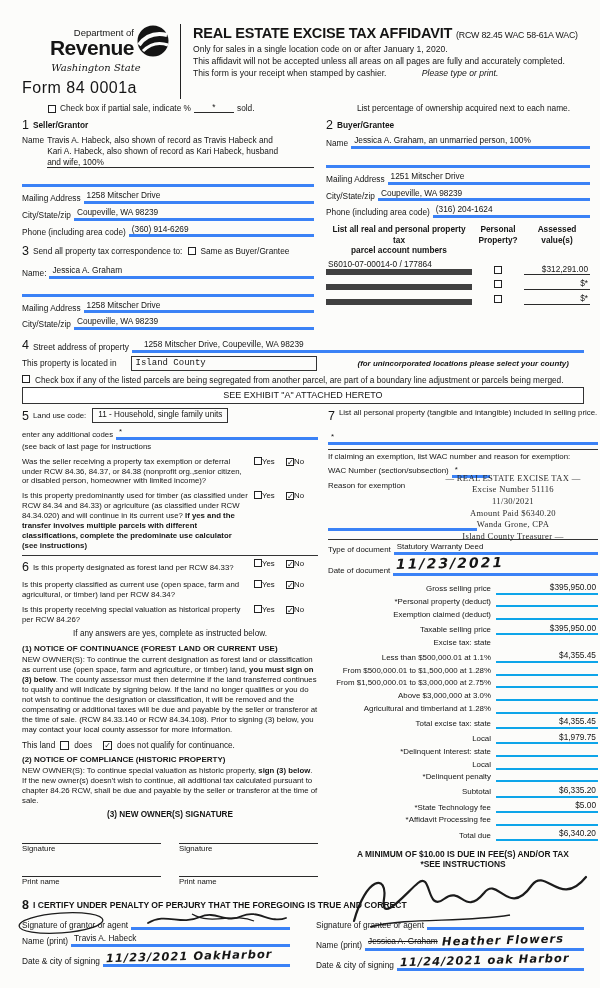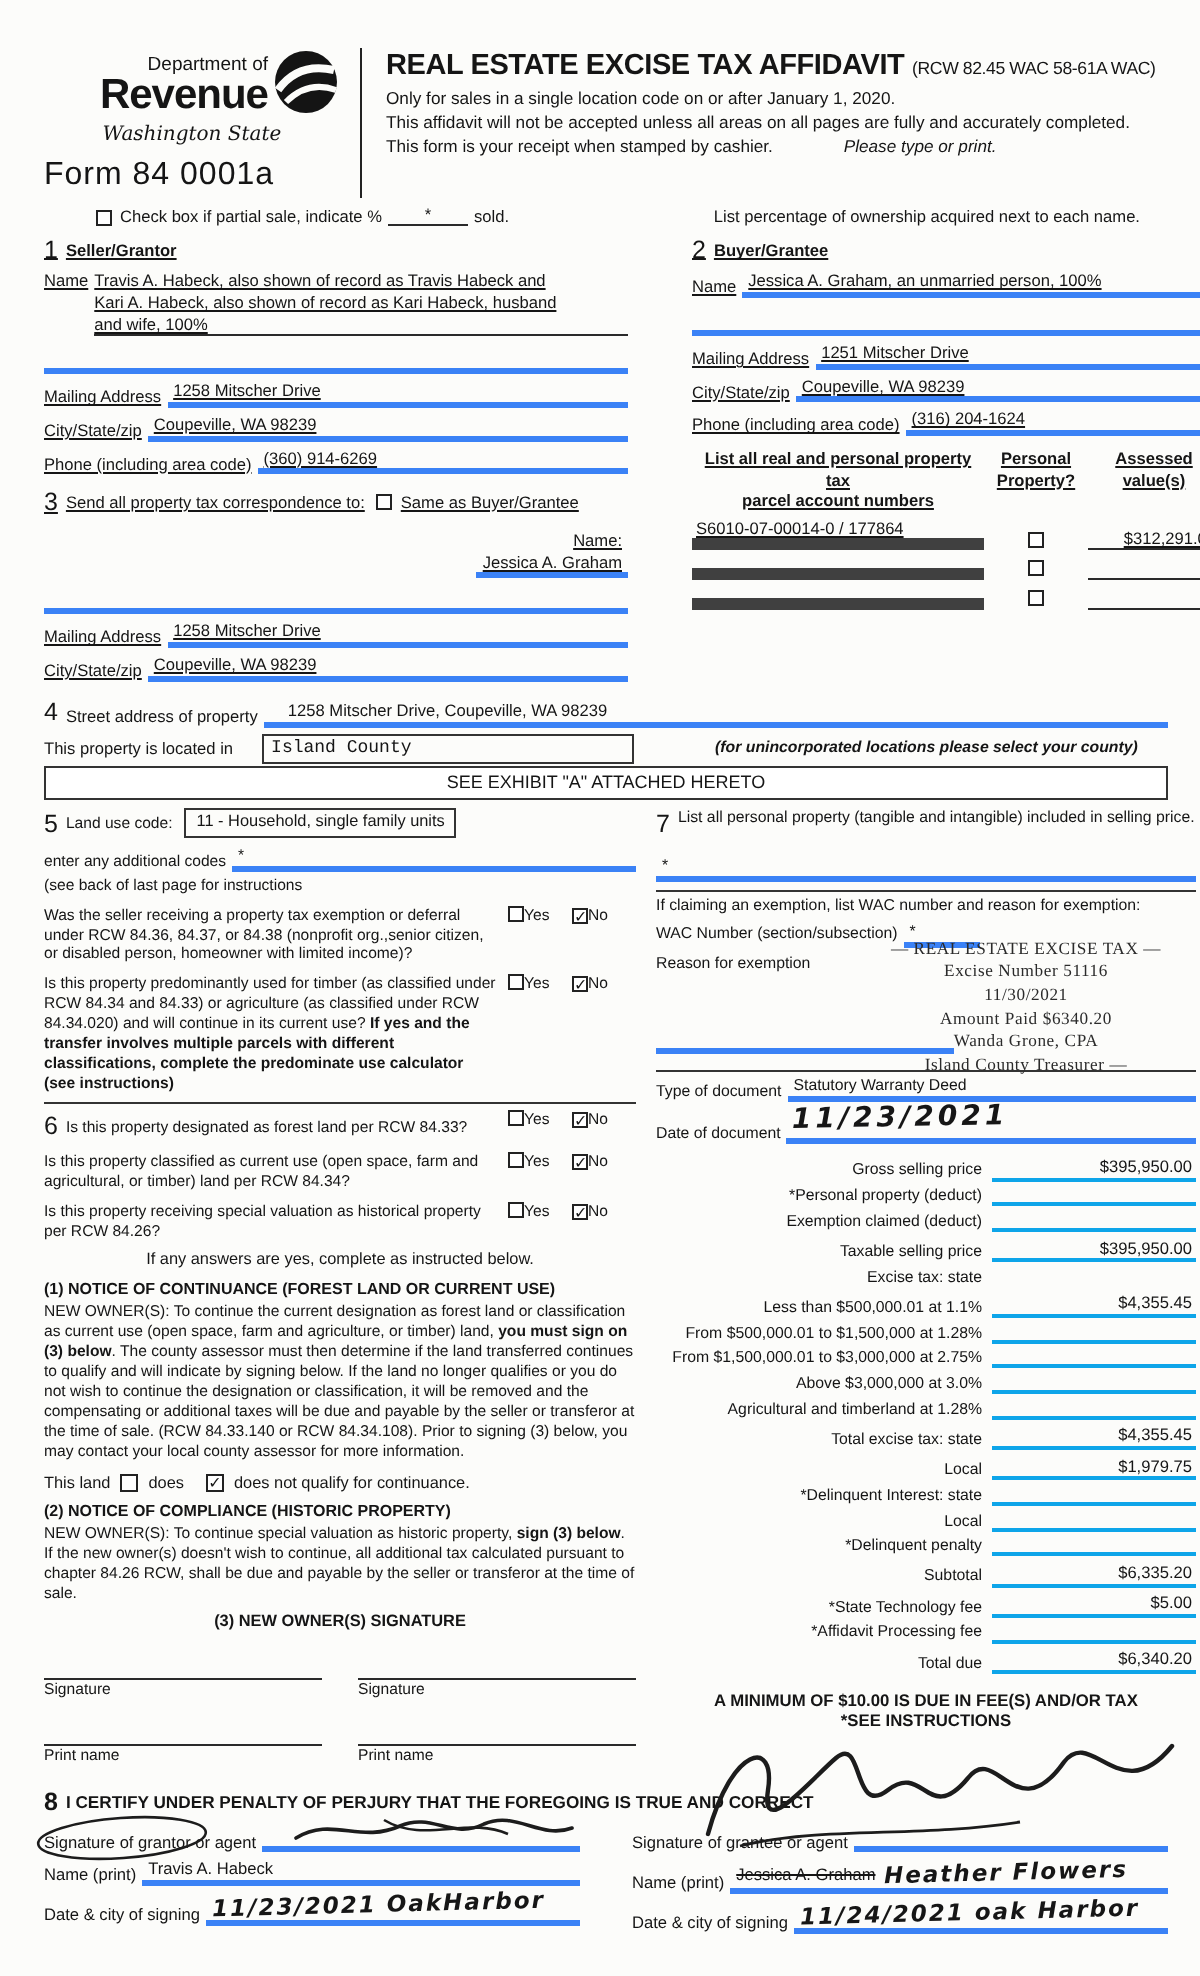--- a/index.html
+++ b/index.html
@@ -25,21 +25,21 @@
   
   .b { font-weight:bold; }
   .cb { display:inline-block; width:8px; height:8px; border:1px solid #222; font-size:8px; line-height:7px; text-align:center; vertical-align:-1px; background:#fff; flex:none; }
   .cb-lg { width:9px; height:9px; line-height:8px; }
   .frow { display:flex; align-items:flex-end; margin-top:3px; }
   .flabel { white-space:nowrap; padding-right:3px; }
   .fline { flex:1; border-bottom:3px solid #3b82f6; padding:0 3px 0 3px; min-height:10px; }
   .rule { border-top:1px solid #333; }
   .snum { font-size:12.5px; margin-right:4px; vertical-align:-1px; }
 
-  .two-col { display:flex; gap:32px;text-decoration:underline; }
+  .two-col { display:flex; gap:12px; }
   .colL { width:292px; flex:none; }
   .colR { flex:1; }
 
   
   .ptable { margin-top:6px; }
   .phead { display:flex; font-weight:bold; text-align:center; font-size:8.3px; }
   .ph1 { width:146px; } .ph2 { width:52px; } .ph3 { width:66px; }
   .prow { display:flex; align-items:flex-end; margin-top:3px; }
   .pnum { width:146px; border-bottom:6px solid #404040; min-height:10px; padding:0 2px; }
   .pcb  { width:52px; text-align:center; }
@@ -165,21 +165,21 @@
           <span class="flabel">Phone (including area code)</span>
           <span class="fline">(360) 914-6269</span>
         </div>
 
       <div style="display:flex; align-items:center; margin-top:6px;">
         <span class="snum">3</span>
         <span>Send all property tax correspondence to:</span>
         <span class="cb" style="margin:0 4px 0 6px;"></span>
         <span>Same as Buyer/Grantee</span>
       </div>
-      <div class="frow" style="margin-top:6px;flex-direction:column;">
+      <div class="frow" style="margin-top:6px;">
           <span class="flabel">Name:</span>
           <span class="fline">Jessica A. Graham</span>
         </div>
       <div class="frow" style="margin-top:8px;">
           <span class="fline"></span>
         </div>
       <div class="frow">
           <span class="flabel">Mailing Address</span>
           <span class="fline">1258 Mitscher Drive</span>
         </div>
@@ -249,20 +249,24 @@
     <div class="frow">
       <span class="snum">4</span>
       <span class="flabel">Street address of property</span>
       <span class="fline" style="padding-left:12px;">1258 Mitscher Drive, Coupeville, WA 98239</span>
     </div>
     <div style="display:flex; align-items:center; margin-top:3px;">
       <span>This property is located in</span>
       <span class="county-box" style="margin-left:14px;">Island County</span>
       <span class="b it" style="margin-left:8px; font-size:7.9px;">(for unincorporated locations please select your county)</span>
     </div>
+    <div style="display:flex; margin-top:4px; align-items:flex-start;">
+      <span class="cb"></span>
+      <span style="margin-left:5px;">Check box if any of the listed parcels are being segregated from another parcel, are part of a boundary line adjustment or parcels being merged.</span>
+    </div>
     <div class="exhibit-box">SEE EXHIBIT "A" ATTACHED HERETO</div>
   </div>
 
   <div class="main">
 
     <div class="mleft">
       <div style="display:flex; align-items:center;">
         <span class="snum">5</span>
         <span>Land use code:</span>
         <span class="lu-box">11 - Household, single family units</span>

